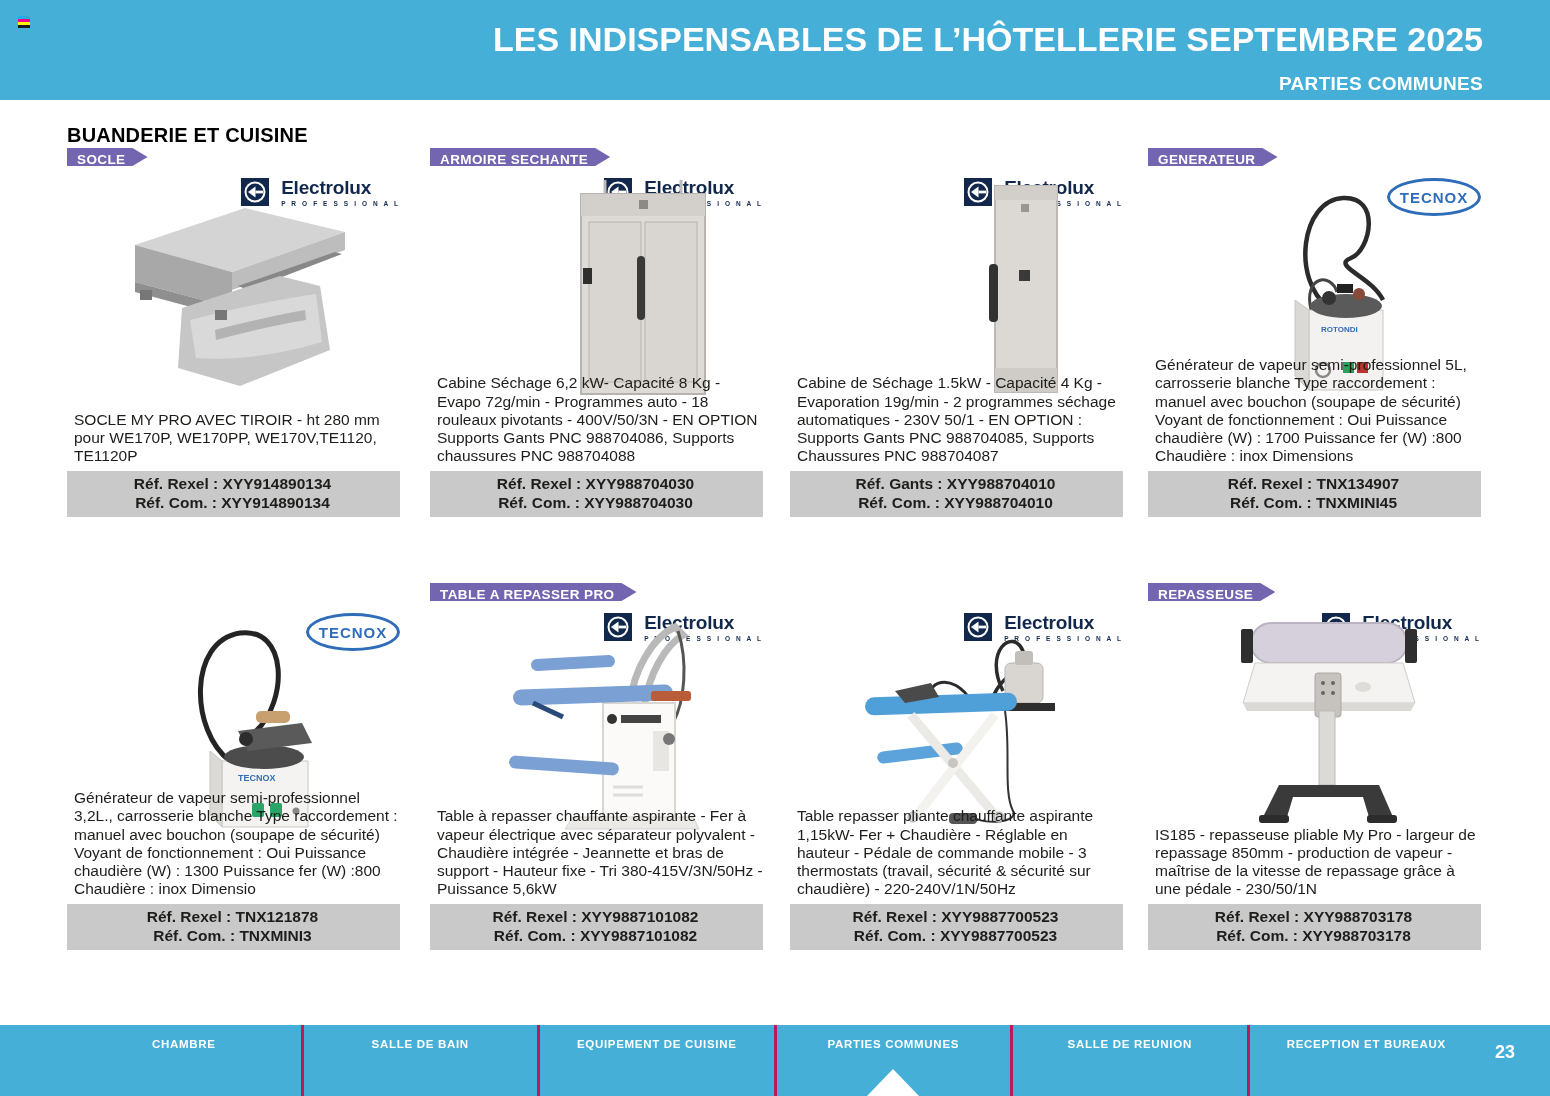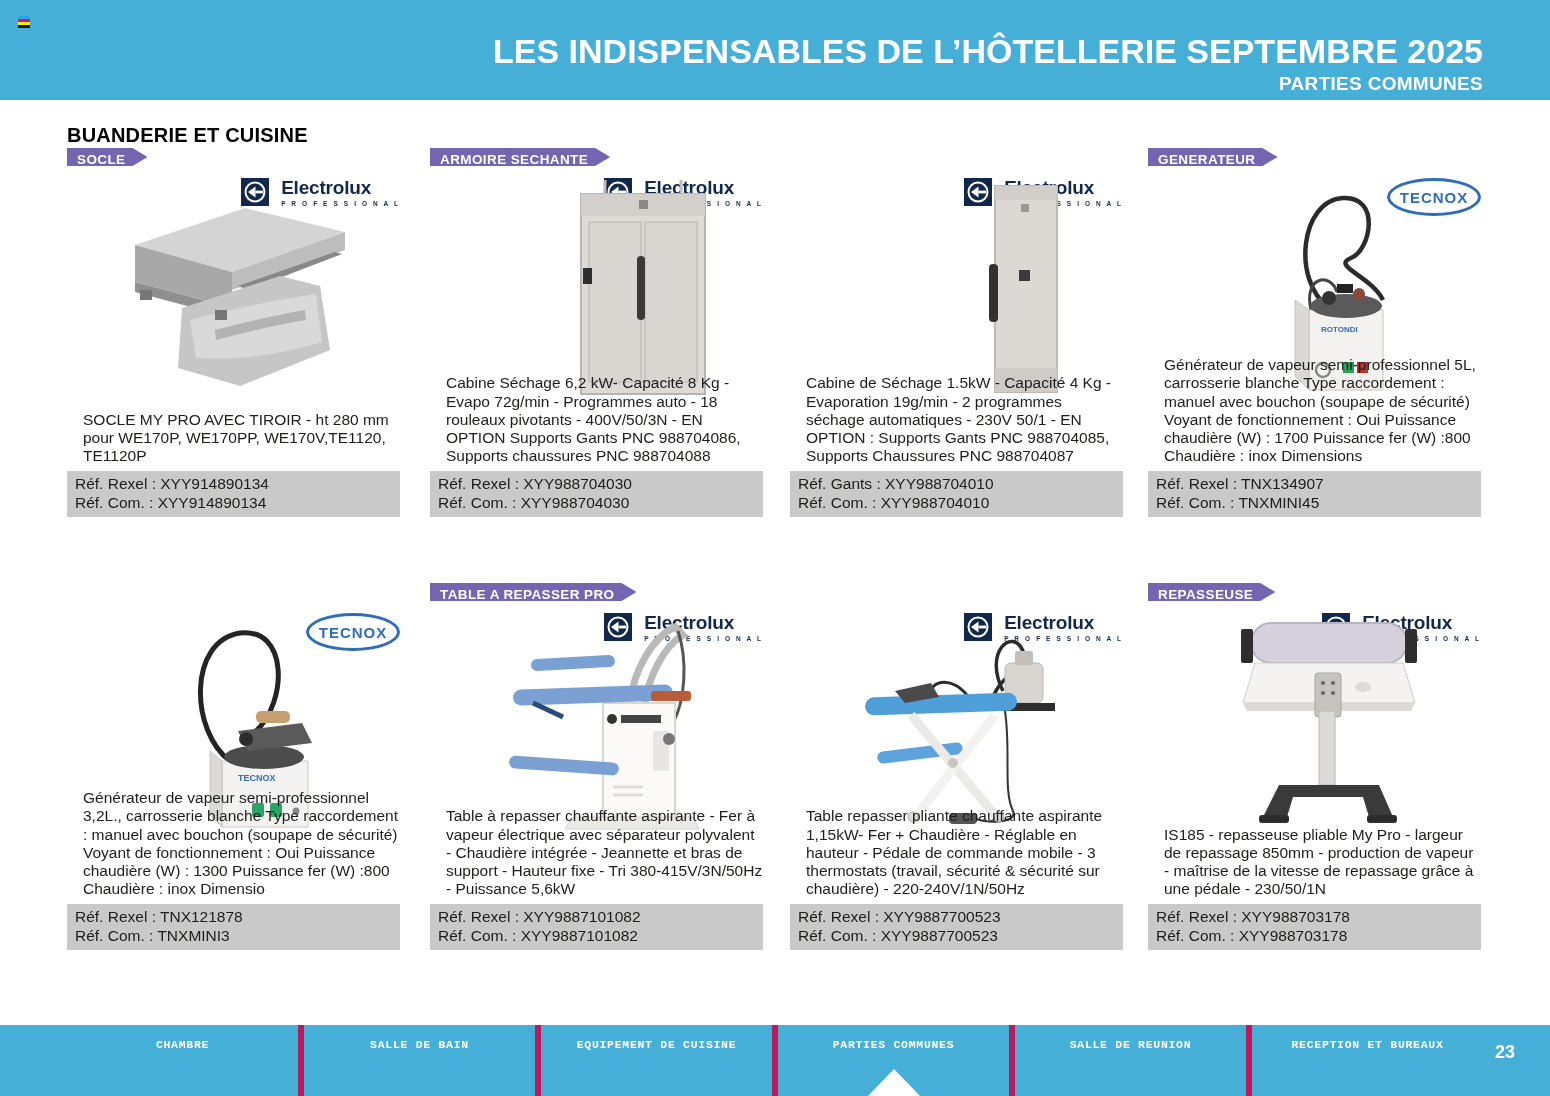--- a/index.html
+++ b/index.html
@@ -5,21 +5,21 @@
   * { margin:0; padding:0; box-sizing:border-box; }
   html,body { background:#fff; }
   .page {
     position:relative; width:1550px; height:1096px; background:#ffffff;
     font-family:"Liberation Sans", sans-serif; color:#1d1d1b; overflow:hidden;
   }
 
   
   .header { position:absolute; top:0; left:0; width:100%; height:100px; background:#45afd8; }
   .header-title {
-    position:absolute; right:67px; top:32px; color:#fff; font-weight:bold;
+    position:absolute; right:67px; top:20px; color:#fff; font-weight:bold;
     font-size:34px; letter-spacing:0px; white-space:nowrap;
   }
   .header-sub {
     position:absolute; right:67px; top:73px; color:#fff; font-weight:bold;
     font-size:19px; letter-spacing:0.3px;
   }
   .regmark { position:absolute; left:18px; top:16px; width:12px; }
   .regmark div { height:3px; width:12px; }
 
   
@@ -51,36 +51,36 @@
   }
   .tecnox-name { color:#2f6db8; font-weight:bold; font-size:15px; letter-spacing:1px; }
 
   .img-wrap {
     position:absolute; left:0; right:40px; top:28px; height:228px;
     display:flex; align-items:center; justify-content:flex-end;
   }
   .r2 .img-wrap { top:26px; }
 
   .desc {
-    position:absolute; left:16px; right:0; bottom:52px; font-size:15.5px;
+    position:absolute; left:7px; right:0; bottom:52px; font-size:15.5px;
     line-height:1.17; color:#1d1d1b; font-weight:normal;
   }
   .refbox {
     position:absolute; left:0; right:0; bottom:0; background:#c9c9c9;
-    padding:3px 10px 4px 8px; font-weight:normal; font-size:15.5px; line-height:1.26;
+    padding:3px 10px 4px 8px; font-weight:bold; font-size:15.5px; line-height:1.26;text-align:center;
   }
 
   
   .footer { position:absolute; left:0; bottom:0; width:100%; height:71px; background:#45afd8; }
   .footer-tabs { position:absolute; left:67px; right:67px; top:0; bottom:0; display:flex; }
   .ftab { flex:1; position:relative; }
-  .ftab + .ftab { border-left:6px solid #be185d; }
+  .ftab + .ftab { border-left:3px solid #be185d; }
   .ftab-label {
     margin-top:13px; text-align:center; color:#fff; font-weight:bold;
-    font-size:11.5px; letter-spacing:0.7px;font-family:Liberation Mono, monospace;
+    font-size:11.5px; letter-spacing:0.7px;
   }
   .tab-arrow {
     position:absolute; bottom:0; left:50%; transform:translateX(-50%);
     width:0; height:0; border-left:26px solid transparent;
     border-right:26px solid transparent; border-bottom:27px solid #ffffff;
   }
   .page-num {
     position:absolute; right:35px; top:17px; color:#fff; font-weight:bold; font-size:18px;
   }
 </style>

